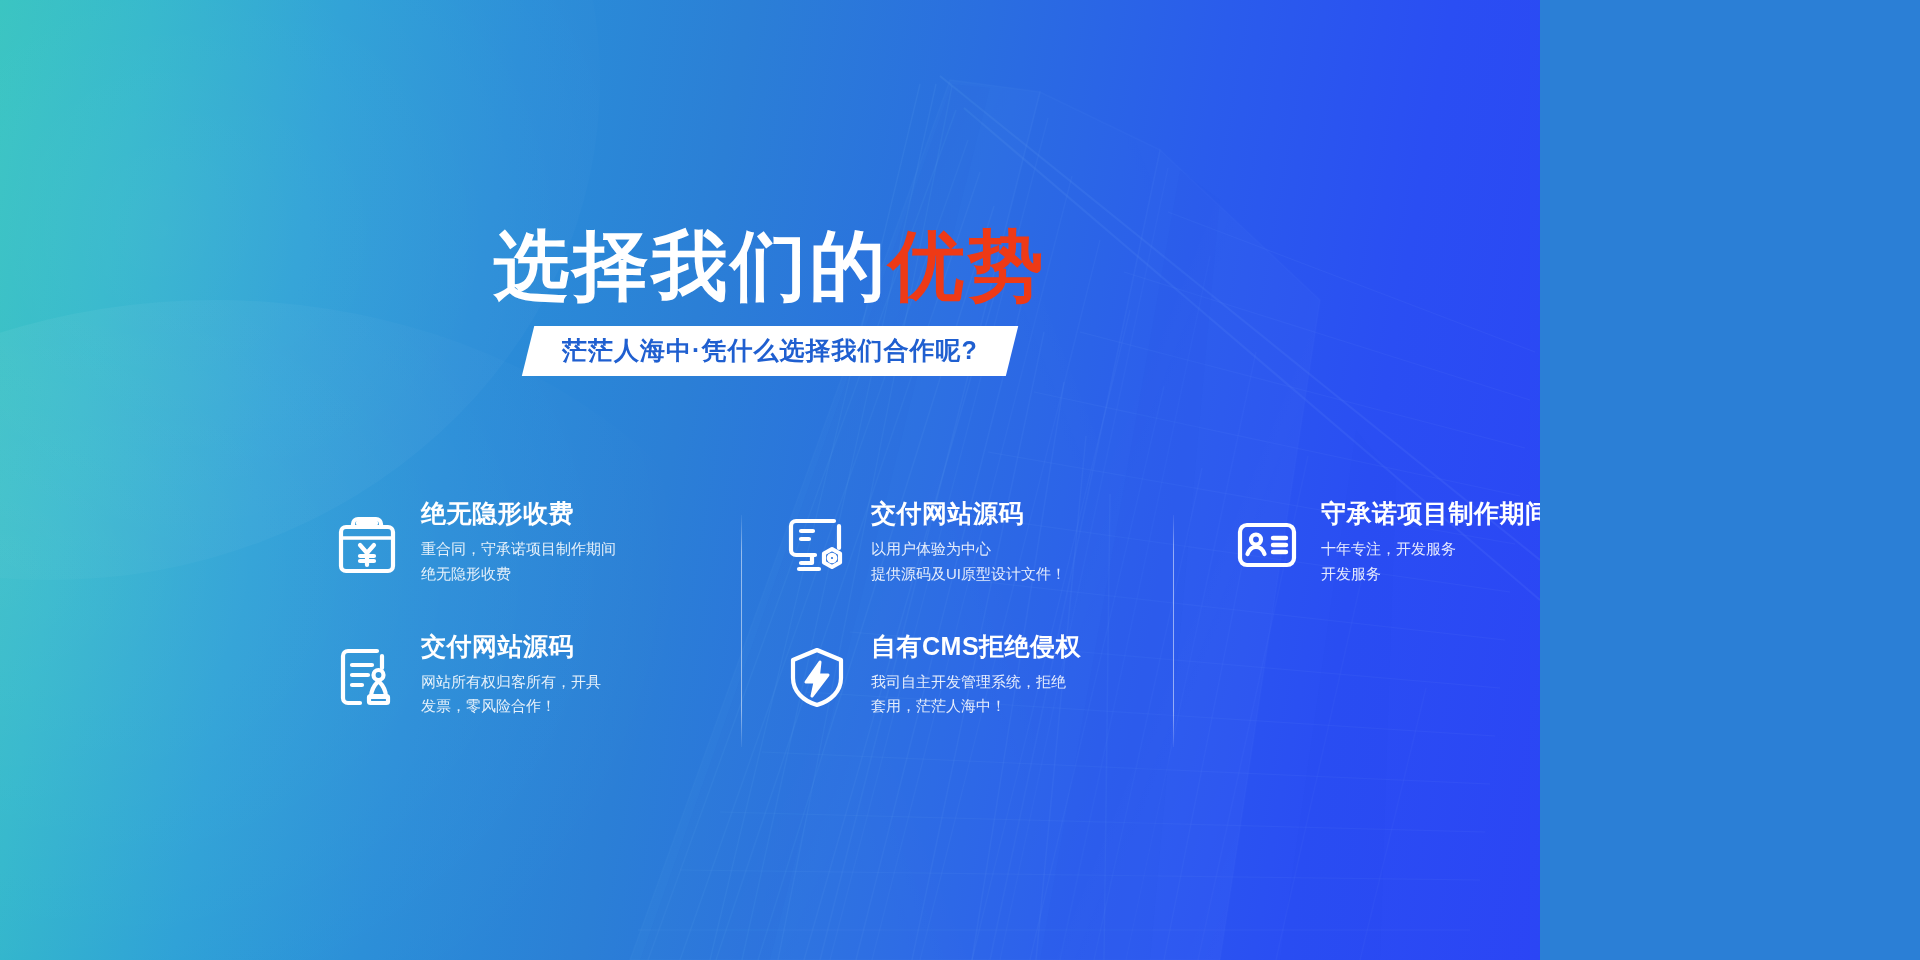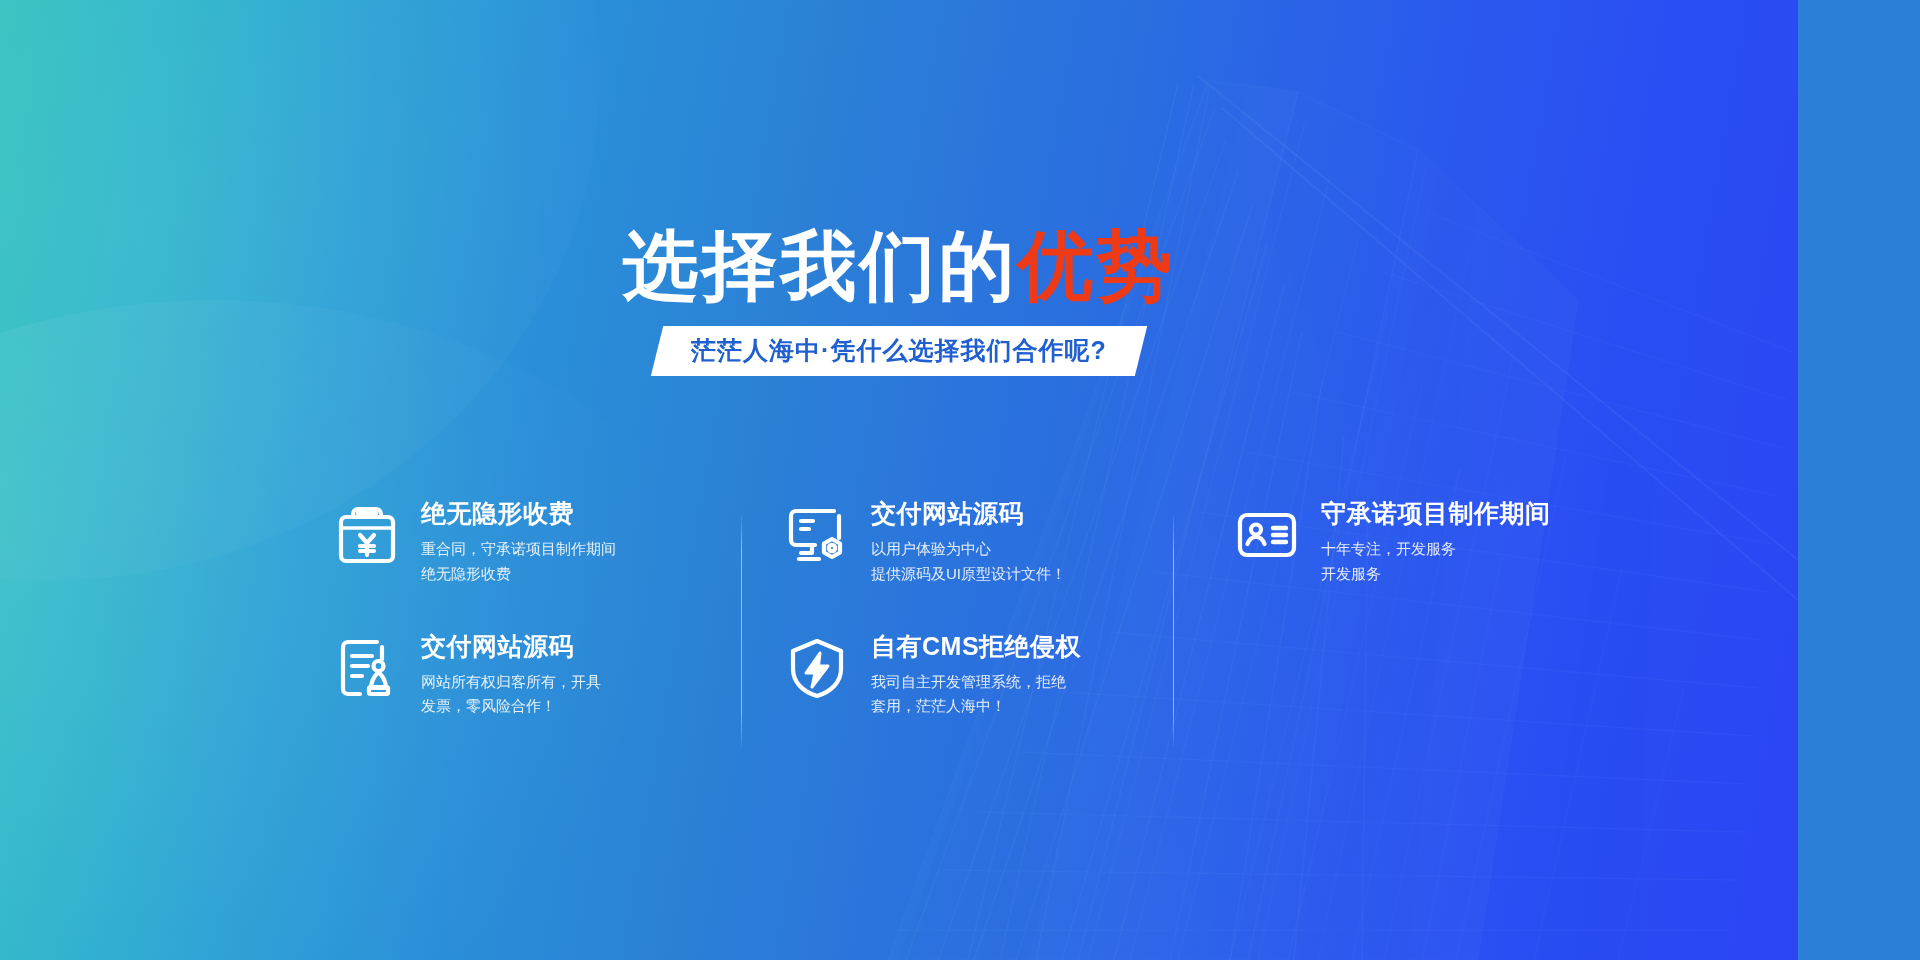--- a/index.html
+++ b/index.html
@@ -5,21 +5,21 @@
 <style>
   * { margin:0; padding:0; box-sizing:border-box; }
   html,body{ width:1920px; height:960px; overflow:hidden; }
   body{
     font-family:"Liberation Sans","DejaVu Sans",sans-serif;
     background:#2b7fd6;
   }
 
   
   .stage{
-    position:relative; width:1798px; height:960px; overflow:hidden;
+    position:relative; width:1540px; height:960px; overflow:hidden;
     background:linear-gradient(100deg,
         #34c3c0 0%,
         #2fb6cb 9%,
         #2ba0d6 20%,
         #2a8ed8 31%,
         #2b7fd6 44%,
         #2a6ee0 58%,
         #2a5cec 72%,
         #2a4ef3 85%,
         #2b45f5 100%);
@@ -80,21 +80,21 @@
 
   
   .features{
     position:absolute; left:335px; top:498px;
     width:1300px; z-index:6;
     display:grid;
     grid-template-columns:400px 400px 400px;
     column-gap:50px;
     row-gap:44px;
   }
-  .feature{ display:flex; align-items:flex-start; }
+  .feature{ display:flex; align-items:center; }
   .f-icon{
     flex:0 0 auto; width:64px; height:64px; margin-top:5px; margin-right:22px;
   }
   .f-icon svg{ width:64px; height:64px; display:block; }
   .f-body{ padding-top:0px; }
   .f-title{
     font-size:25px; font-weight:700; color:#ffffff;
     letter-spacing:.5px; line-height:1.2; white-space:nowrap;
   }
   .f-desc{

